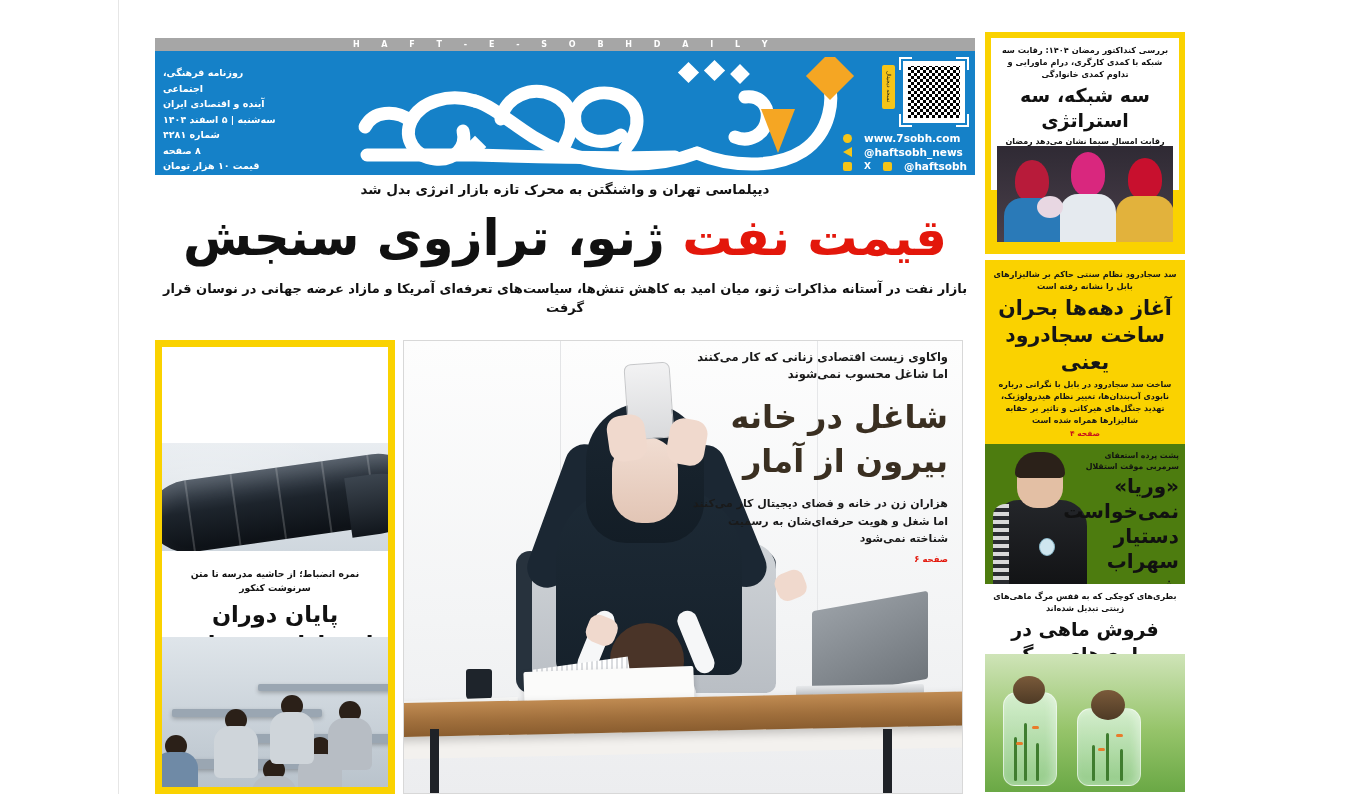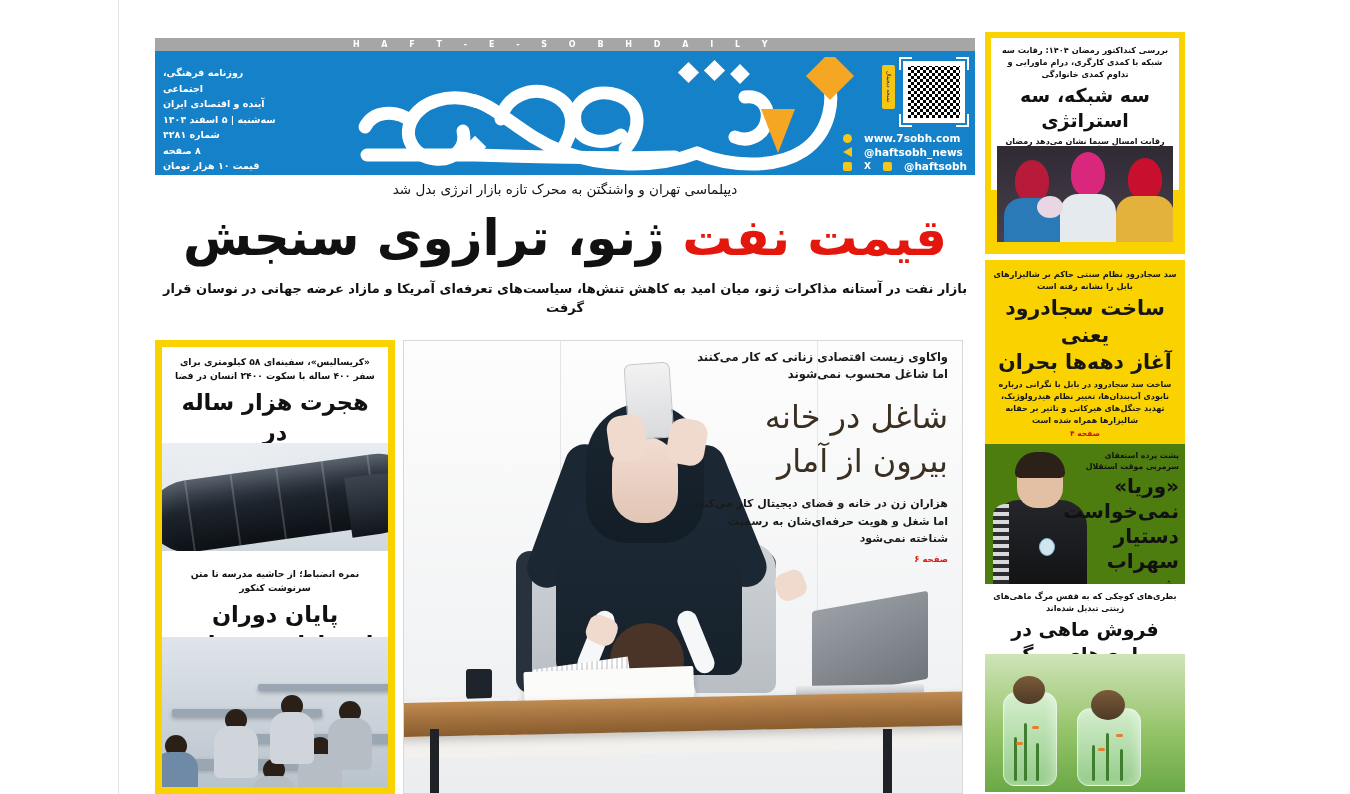--- a/index.html
+++ b/index.html
@@ -85,21 +85,21 @@
     position:absolute;left:8px;top:14px;width:118px;
     color:#ffffff;text-align:left;direction:rtl;
     font-size:9.5px;line-height:15.5px;font-weight:700;
   }
 
   
   .lead{
     position:absolute;left:36px;top:180px;width:820px;text-align:center;
   }
   .lead .kicker{
-    font-size:13.5px;color:#111;font-weight:400;line-height:18px;letter-spacing:-.2px;
+    font-size:13.5px;color:#111;font-weight:700;line-height:18px;letter-spacing:-.2px;
   }
   .lead .head{
     margin-top:9px;
     font-size:50px;font-weight:900;color:#111;line-height:62px;letter-spacing:-1px;
     white-space:nowrap;
   }
   .lead .head .red{color:#e3170b;}
   .lead .deck{
     margin-top:10px;font-size:13px;color:#111;font-weight:700;line-height:19px;
   }
@@ -243,21 +243,21 @@
   .book-fan{position:absolute;left:130px;bottom:104px;width:96px;height:26px;
     background:repeating-linear-gradient(100deg,#fff 0 3px,#dadcdf 3px 5px);transform:rotate(-8deg);}
   .mug{position:absolute;left:62px;bottom:92px;width:26px;height:32px;background:#1e242b;border-radius:3px 3px 6px 6px;}
   .papers{position:absolute;left:-6px;bottom:80px;width:120px;height:14px;background:#f7f7f6;transform:rotate(-2deg);box-shadow:0 2px 3px rgba(0,0,0,.12);}
 
   .cp-text{
     position:absolute;right:14px;top:8px;width:262px;text-align:right;z-index:5;
   }
   .cp-kicker{font-size:11.5px;line-height:17px;font-weight:700;color:#1a1a1a;}
   .cp-head{
-    margin-top:12px;font-size:32px;line-height:44px;font-weight:400;color:#3a2f21;letter-spacing:-.5px;
+    margin-top:12px;font-size:32px;line-height:44px;font-weight:700;color:#3a2f21;letter-spacing:-.5px;
   }
   .cp-deck{margin-top:12px;font-size:11px;line-height:17.5px;font-weight:700;color:#1a1a1a;}
   .cp-page{margin-top:6px;font-size:8.5px;color:#e3170b;font-weight:700;}
 
   
   .col-right{position:absolute;left:866px;top:32px;width:200px;height:756px;}
 
   .rblock{position:relative;box-sizing:border-box;width:200px;overflow:hidden;}
 
   .rb1{height:222px;background:#fad200;border:6px solid #fad200;}
@@ -390,28 +390,20 @@
 
     <div class="lead" data-interactable="false">
       <div class="kicker" data-interactable="false">دیپلماسی تهران و واشنگتن به محرک تازه بازار انرژی بدل شد</div>
       <div class="head" data-interactable="true"><span class="red" data-interactable="false">قیمت نفت</span> <span data-interactable="false">ژنو، ترازوی سنجش</span></div>
       <div class="deck" data-interactable="false">بازار نفت در آستانه مذاکرات ژنو، میان امید به کاهش تنش‌ها، سیاست‌های تعرفه‌ای آمریکا و مازاد عرضه جهانی در نوسان قرار گرفت</div>
     </div>
 
     <div class="col-left" data-interactable="false">
       <div class="lc-inner">
 
-        <div class="lc-block" data-interactable="true">
-          <div class="lc-kicker" data-interactable="false">«کریسالیس»، سفینه‌ای ۵۸ کیلومتری برای سفر ۴۰۰ ساله با سکوت ۲۴۰۰ انسان در فضا</div>
-          <div class="lc-head" data-interactable="false">
-            <div data-interactable="false">هجرت هزار ساله در</div>
-            <div data-interactable="false">پیله ستارگان</div>
-          </div>
-          <div class="lc-page" data-interactable="true">صفحه ۴</div>
-        </div>
 
         <div class="img-rocket" data-interactable="false">
           <div class="rocket-glow"></div>
           <div class="rocket-body" data-interactable="false">
             <div class="rocket-seam" style="left:40px;"></div>
             <div class="rocket-seam" style="left:86px;"></div>
             <div class="rocket-seam" style="left:132px;"></div>
             <div class="rocket-seam" style="left:178px;"></div>
             <div class="rocket-seam" style="left:224px;"></div>
           </div>
@@ -546,22 +538,22 @@
             <div style="position:absolute;left:40px;bottom:24px;width:26px;height:22px;border-radius:50%;background:#e8d7e2;" data-interactable="false"></div>
           </div>
         </div>
       </div>
 
       <div class="rb-divider" data-interactable="false"></div>
 
       <div class="rblock rb2" data-interactable="true">
         <div class="rb-kicker" data-interactable="false">سد سجادرود نظام سنتی حاکم بر شالیزارهای بابل را نشانه رفته است</div>
         <div class="rb-head" data-interactable="false">
+          <div data-interactable="false">آغاز دهه‌ها بحران</div>
           <div data-interactable="false">ساخت سجادرود یعنی</div>
-          <div data-interactable="false">آغاز دهه‌ها بحران</div>
         </div>
         <div class="rb-deck" data-interactable="false">ساخت سد سجادرود در بابل با نگرانی درباره نابودی آب‌بندان‌ها، تغییر نظام هیدرولوژیک، تهدید جنگل‌های هیرکانی و تاثیر بر حقابه شالیزارها همراه شده است</div>
         <div class="rb-page" data-interactable="true">صفحه ۴</div>
       </div>
 
       <div class="rblock rb3" data-interactable="true">
         <div class="man" data-interactable="false">
           <div class="man-body" data-interactable="false"></div>
           <div class="man-stripe" data-interactable="false"></div>
           <div class="man-badge" data-interactable="false"></div>

